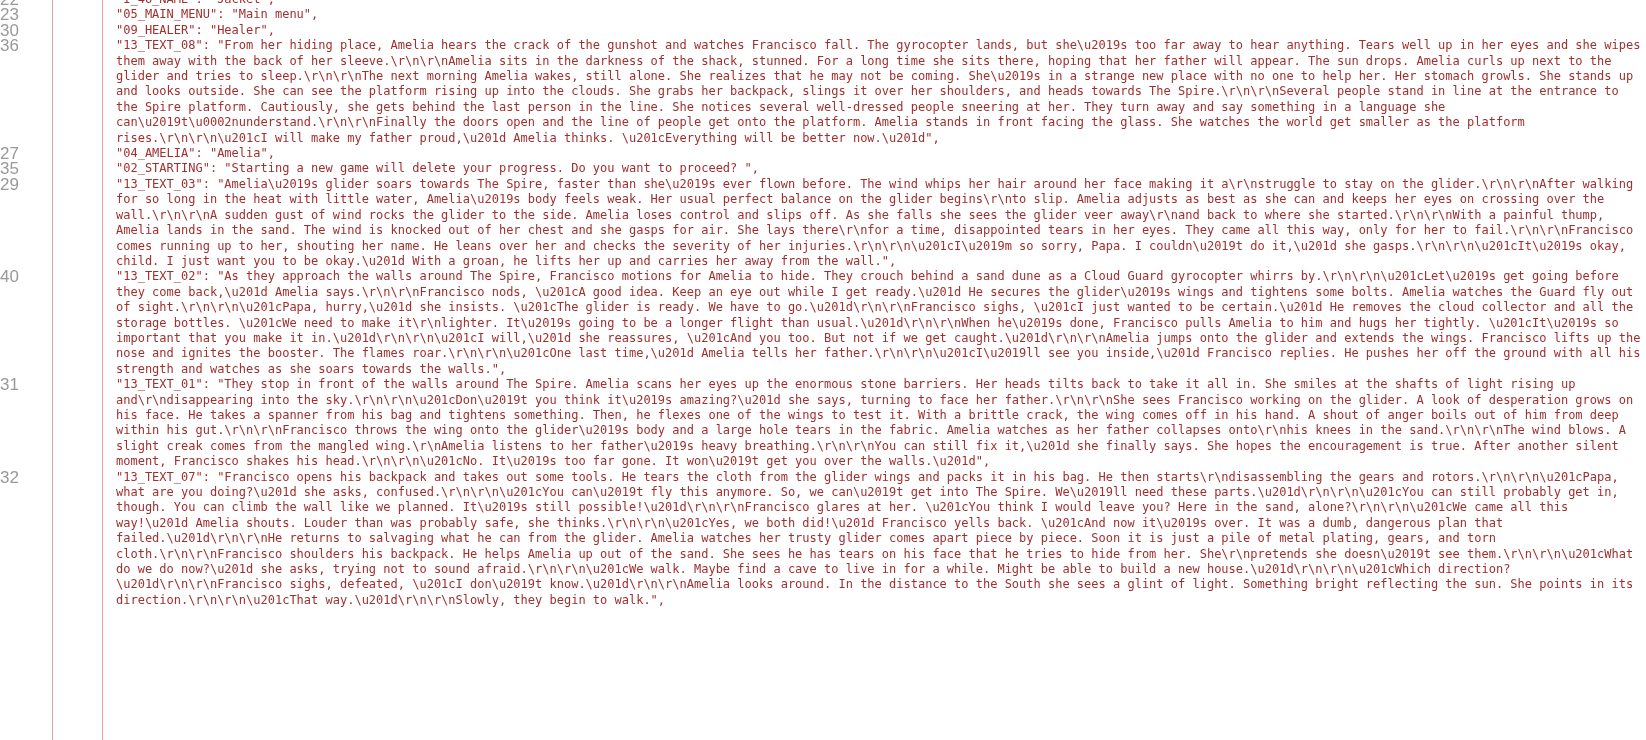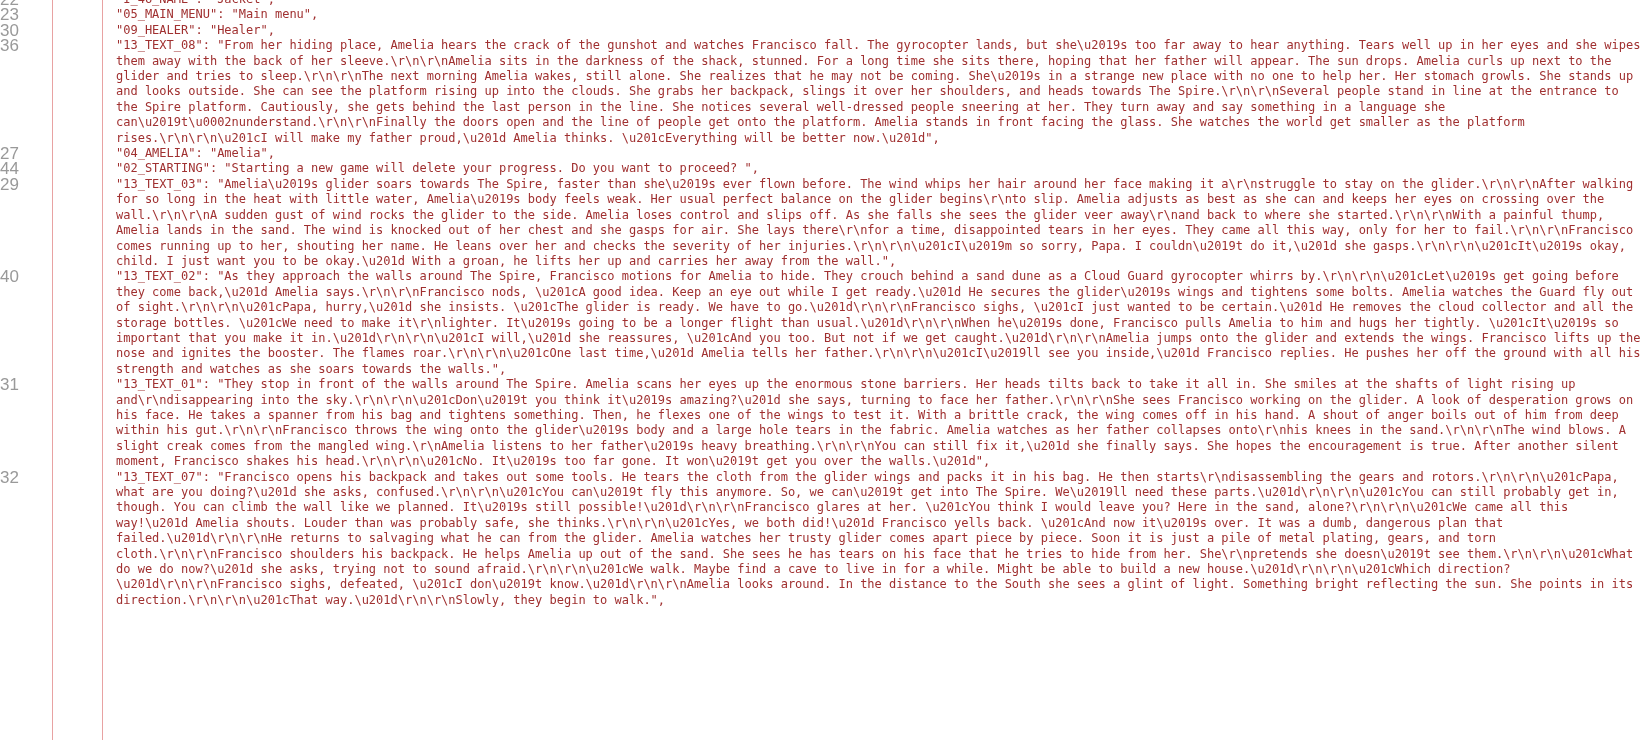--- a/index.html
+++ b/index.html
@@ -101,21 +101,21 @@
         </div>
         <div class="row">
           <div class="lineno">36</div>
           <div class="code">"13_TEXT_08": "From her hiding place, Amelia hears the crack of the gunshot and watches Francisco fall. The gyrocopter lands, but she\u2019s too far away to hear anything. Tears well up in her eyes and she wipes them away with the back of her sleeve.\r\n\r\nAmelia sits in the darkness of the shack, stunned. For a long time she sits there, hoping that her father will appear. The sun drops. Amelia curls up next to the glider and tries to sleep.\r\n\r\nThe next morning Amelia wakes, still alone. She realizes that he may not be coming. She\u2019s in a strange new place with no one to help her. Her stomach growls. She stands up and looks outside. She can see the platform rising up into the clouds. She grabs her backpack, slings it over her shoulders, and heads towards The Spire.\r\n\r\nSeveral people stand in line at the entrance to the Spire platform. Cautiously, she gets behind the last person in the line. She notices several well-dressed people sneering at her. They turn away and say something in a language she can\u2019t\u0002nunderstand.\r\n\r\nFinally the doors open and the line of people get onto the platform. Amelia stands in front facing the glass. She watches the world get smaller as the platform rises.\r\n\r\n\u201cI will make my father proud,\u201d Amelia thinks. \u201cEverything will be better now.\u201d",</div>
         </div>
         <div class="row">
           <div class="lineno">27</div>
           <div class="code">"04_AMELIA": "Amelia",</div>
         </div>
         <div class="row">
-          <div class="lineno">44</div>
+          <div class="lineno">35</div>
           <div class="code">"02_STARTING": "Starting a new game will delete your progress. Do you want to proceed? ",</div>
         </div>
         <div class="row">
           <div class="lineno">29</div>
           <div class="code">"13_TEXT_03": "Amelia\u2019s glider soars towards The Spire, faster than she\u2019s ever flown before. The wind whips her hair around her face making it a\r\nstruggle to stay on the glider.\r\n\r\nAfter walking for so long in the heat with little water, Amelia\u2019s body feels weak. Her usual perfect balance on the glider begins\r\nto slip. Amelia adjusts as best as she can and keeps her eyes on crossing over the wall.\r\n\r\nA sudden gust of wind rocks the glider to the side. Amelia loses control and slips off. As she falls she sees the glider veer away\r\nand back to where she started.\r\n\r\nWith a painful thump, Amelia lands in the sand. The wind is knocked out of her chest and she gasps for air. She lays there\r\nfor a time, disappointed tears in her eyes. They came all this way, only for her to fail.\r\n\r\nFrancisco comes running up to her, shouting her name. He leans over her and checks the severity of her injuries.\r\n\r\n\u201cI\u2019m so sorry, Papa. I couldn\u2019t do it,\u201d she gasps.\r\n\r\n\u201cIt\u2019s okay, child. I just want you to be okay.\u201d With a groan, he lifts her up and carries her away from the wall.",</div>
         </div>
         <div class="row">
           <div class="lineno">40</div>
           <div class="code">"13_TEXT_02": "As they approach the walls around The Spire, Francisco motions for Amelia to hide. They crouch behind a sand dune as a Cloud Guard gyrocopter whirrs by.\r\n\r\n\u201cLet\u2019s get going before they come back,\u201d Amelia says.\r\n\r\nFrancisco nods, \u201cA good idea. Keep an eye out while I get ready.\u201d He secures the glider\u2019s wings and tightens some bolts. Amelia watches the Guard fly out of sight.\r\n\r\n\u201cPapa, hurry,\u201d she insists. \u201cThe glider is ready. We have to go.\u201d\r\n\r\nFrancisco sighs, \u201cI just wanted to be certain.\u201d He removes the cloud collector and all the storage bottles. \u201cWe need to make it\r\nlighter. It\u2019s going to be a longer flight than usual.\u201d\r\n\r\nWhen he\u2019s done, Francisco pulls Amelia to him and hugs her tightly. \u201cIt\u2019s so important that you make it in.\u201d\r\n\r\n\u201cI will,\u201d she reassures, \u201cAnd you too. But not if we get caught.\u201d\r\n\r\nAmelia jumps onto the glider and extends the wings. Francisco lifts up the nose and ignites the booster. The flames roar.\r\n\r\n\u201cOne last time,\u201d Amelia tells her father.\r\n\r\n\u201cI\u2019ll see you inside,\u201d Francisco replies. He pushes her off the ground with all his strength and watches as she soars towards the walls.",</div>
         </div>

